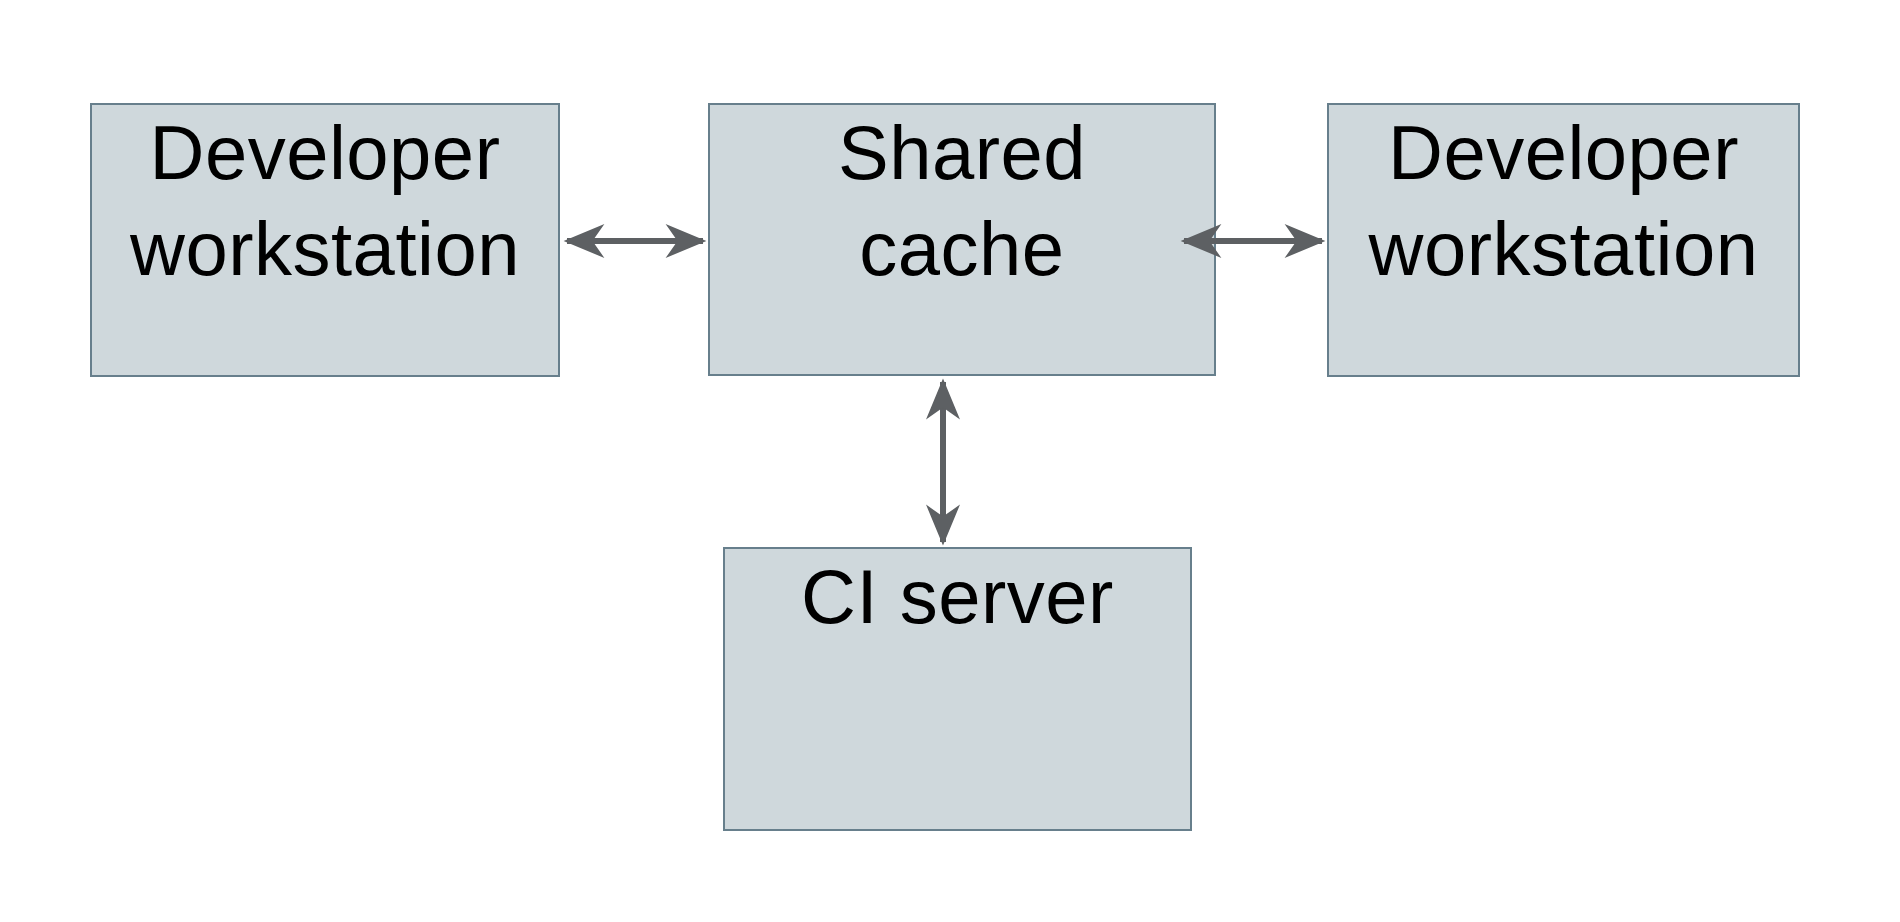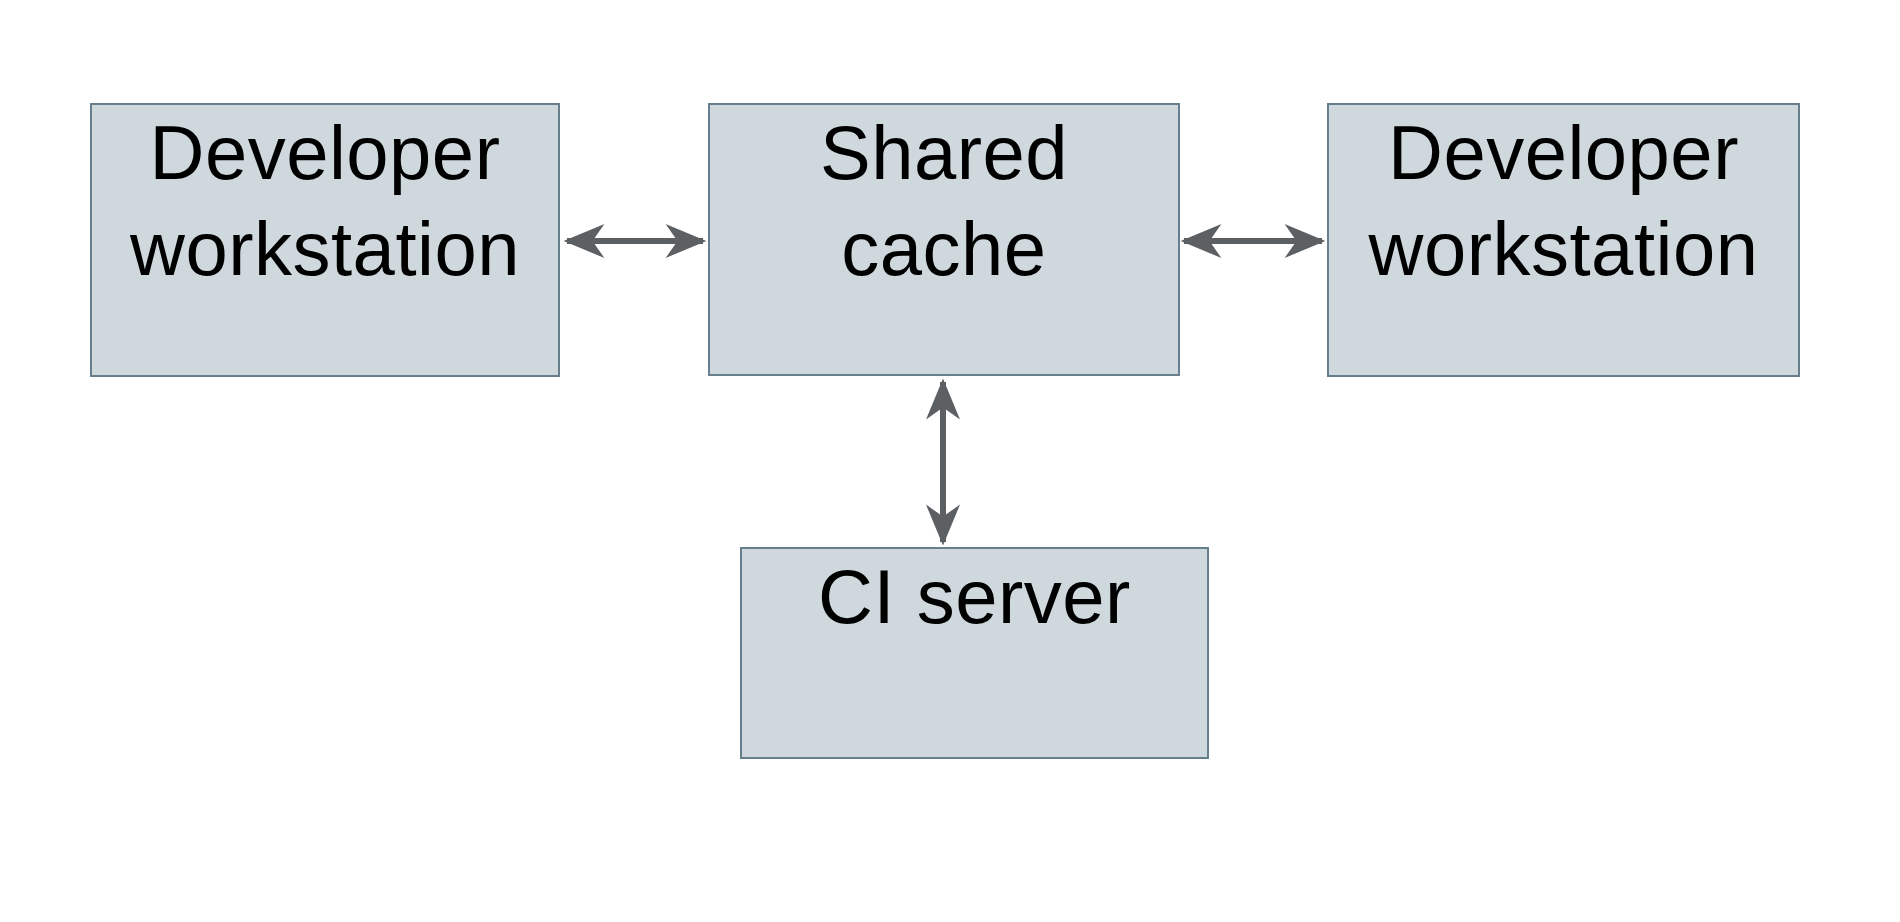--- a/index.html
+++ b/index.html
@@ -35,23 +35,23 @@
     text-align: center;
   }
   .node-label {
     font-size: 76px;
     line-height: 96px;
     color: var(--text);
     white-space: pre-line;
     letter-spacing: 0.5px;
   }
   #node-dev-left   { left: 90px;   top: 103px; width: 470px; height: 274px; }
-  #node-shared     { left: 708px;  top: 103px; width: 472px; height: 273px; }
+  #node-shared     { left: 708px;  top: 103px; width: 508px; height: 273px; }
   #node-dev-right  { left: 1327px; top: 103px; width: 473px; height: 274px; }
-  #node-ci-server  { left: 740px;  top: 547px; width: 469px; height: 212px; }
+  #node-ci-server  { left: 723px;  top: 547px; width: 469px; height: 284px; }
 
   svg.arrows {
     position: absolute;
     inset: 0;
     pointer-events: none;
   }
   .arrow-line {
     stroke: var(--arrow);
     stroke-width: 6;
     fill: none;

